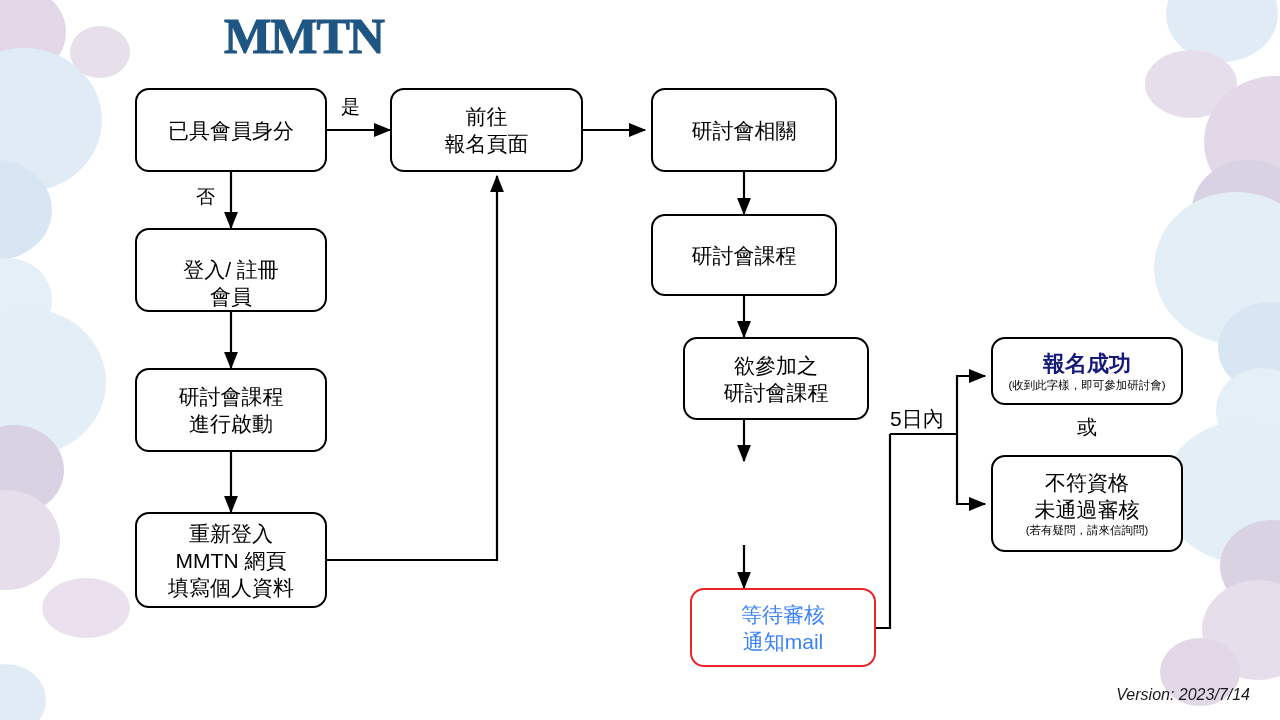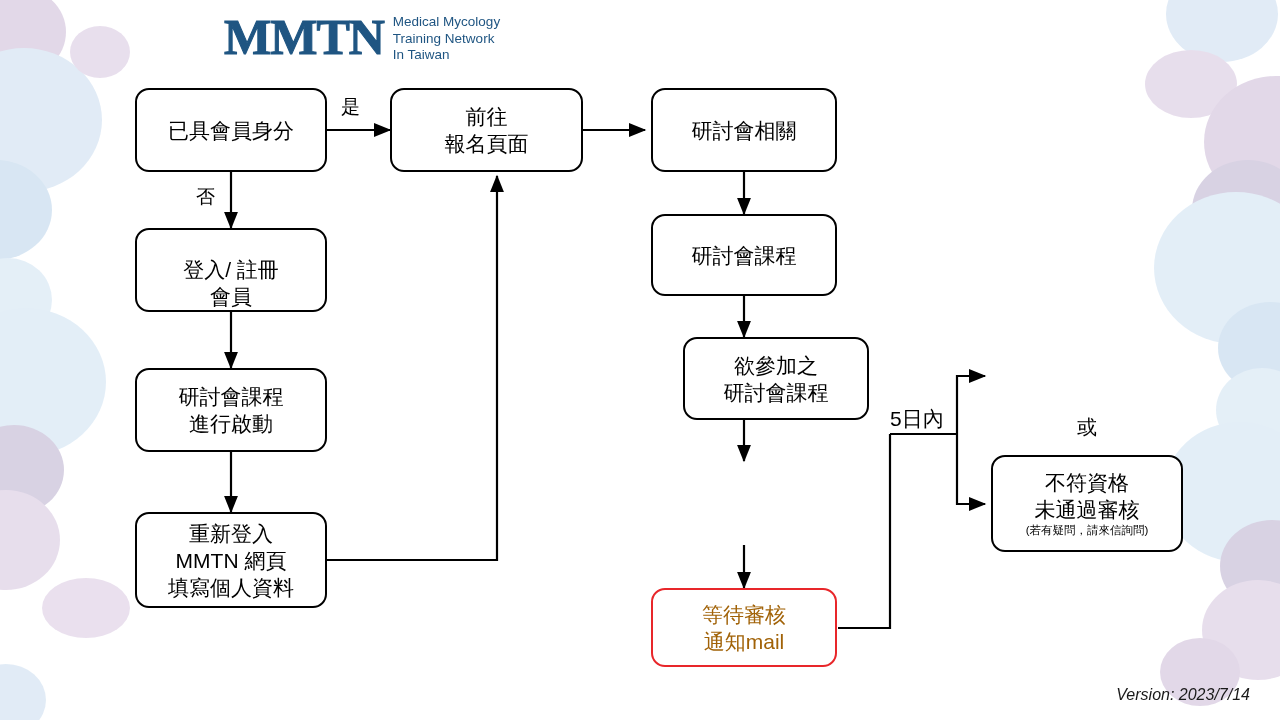--- a/index.html
+++ b/index.html
@@ -90,21 +90,22 @@
     justify-content: center;
     text-align: center;
     color: #000000;
     font-size: 21px;
     line-height: 27px;
     z-index: 2;
     white-space: nowrap;
   }
   .node.red {
     border-color: #e8262a;
-    color: #a16207;
+    color: #3b82f6;
+    margin-left: 39px;
   }
   .node .ln { display: block; }
   .node .title-strong {
     font-weight: bold;
     color: #15197a;
     font-size: 22px;
     line-height: 28px;
   }
   .node .fineprint {
     font-size: 11.5px;
@@ -164,25 +165,20 @@
       <ellipse cx="1240" cy="492" rx="76" ry="70" fill="#cde1f2"></ellipse>
       <ellipse cx="1272" cy="566" rx="52" ry="46" fill="#b9aecd"></ellipse>
       <ellipse cx="1258" cy="630" rx="56" ry="50" fill="#d5c4de"></ellipse>
       <ellipse cx="1200" cy="672" rx="40" ry="34" fill="#cbb9d6"></ellipse>
     </g>
   </svg>
 
   <div id="header">
     <div id="logo-block">
       <div id="logo-word">MMTN</div>
-      <div id="logo-sub">
-        <div>Medical Mycology</div>
-        <div>Training Network</div>
-        <div>In Taiwan</div>
-      </div>
     </div>
   </div>
 
   <svg id="connectors" viewBox="0 0 1280 720" xmlns="http://www.w3.org/2000/svg">
     <defs>
       <marker id="ah" markerWidth="9" markerHeight="9" refX="7.4" refY="3.2" orient="auto" markerUnits="strokeWidth">
         <path d="M0,0 L8,3.2 L0,6.4 z" fill="#000000"></path>
       </marker>
     </defs>
     <g stroke="#000000" stroke-width="2.2" fill="none">
@@ -259,20 +255,24 @@
     <span class="ln">欲參加之</span>
     <span class="ln">研討會課程</span>
   </div>
 
 
   <div class="node red" style="left:651px; top:588px; width:186px; height:79px;">
     <span class="ln">等待審核</span>
     <span class="ln">通知mail</span>
   </div>
 
+  <div class="node" style="left:991px; top:337px; width:192px; height:68px;">
+    <span class="ln title-strong">報名成功</span>
+    <span class="ln fineprint">(收到此字樣，即可參加研討會)</span>
+  </div>
 
   <div class="node" style="left:991px; top:455px; width:192px; height:97px;">
     <span class="ln">不符資格</span>
     <span class="ln">未通過審核</span>
     <span class="ln fineprint">(若有疑問，請來信詢問)</span>
   </div>
 
   <div id="version">Version: 2023/7/14</div>
 
 </div>

